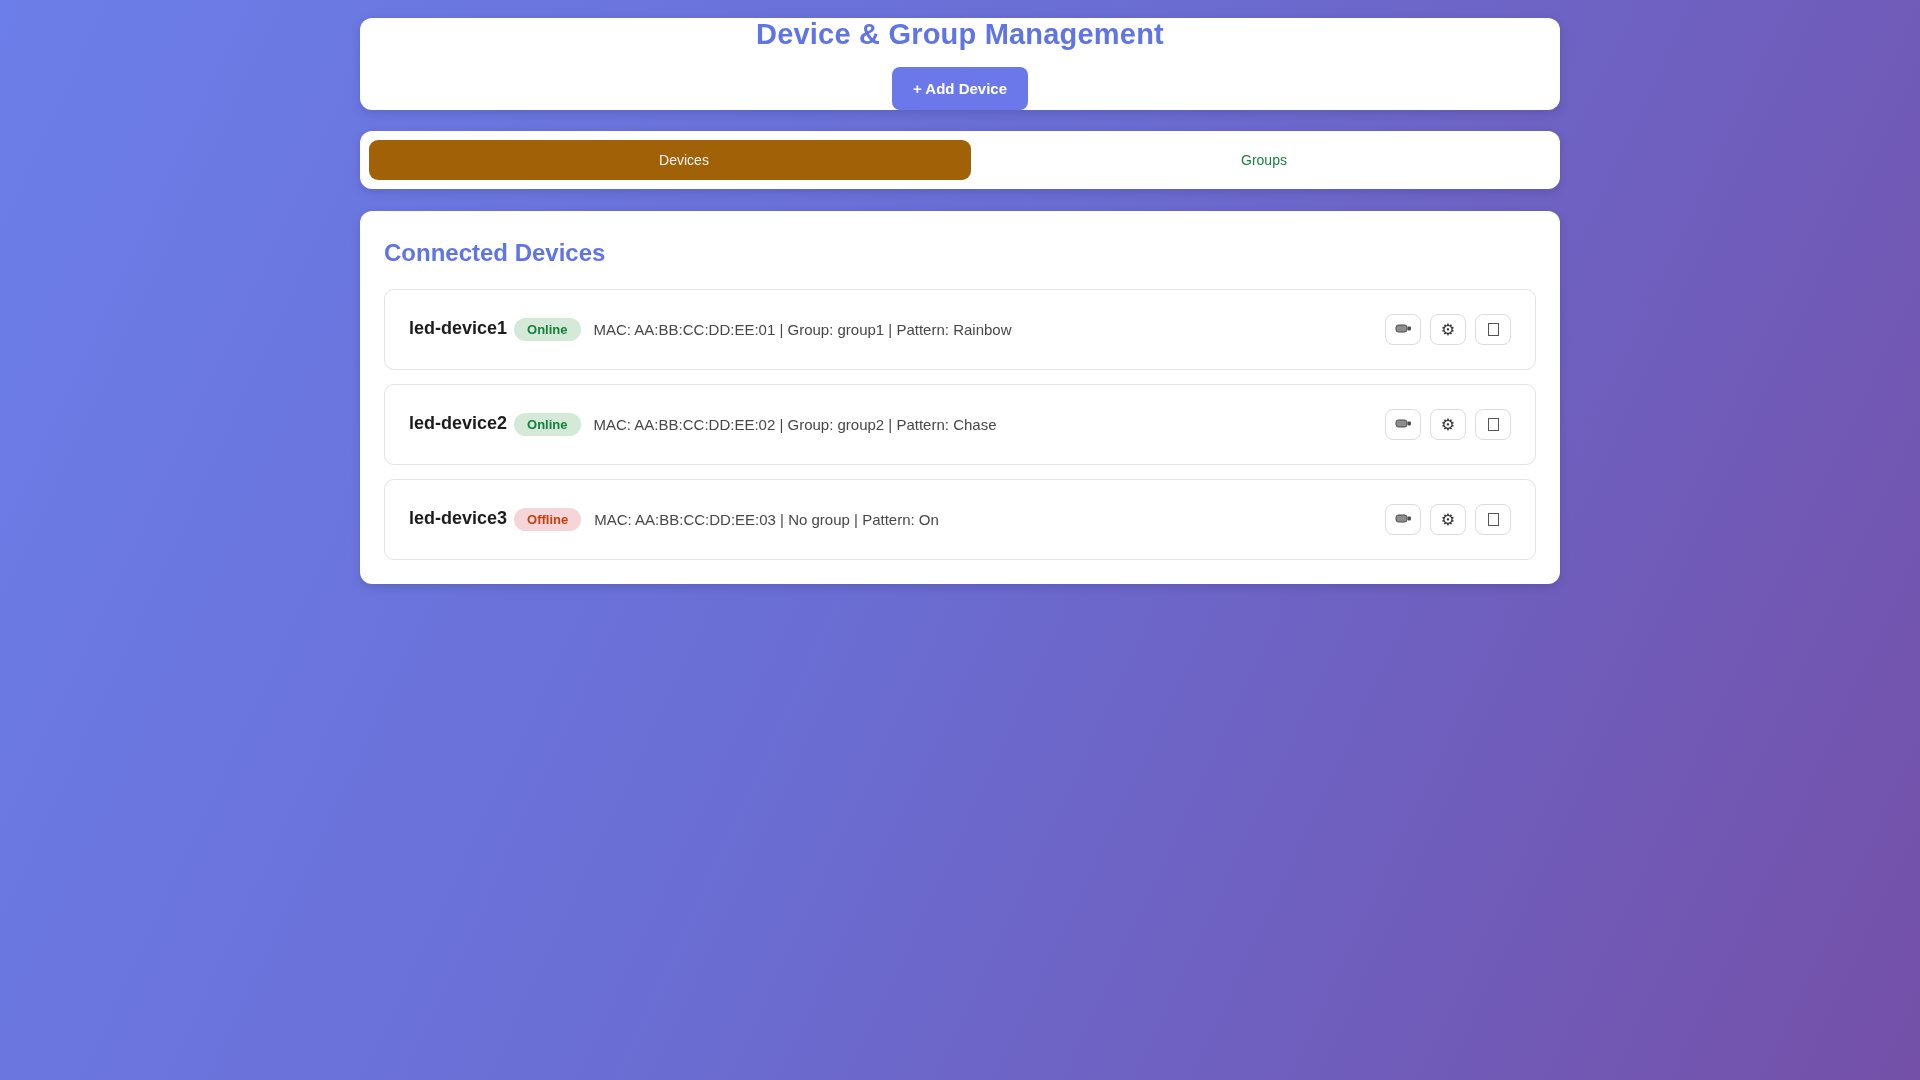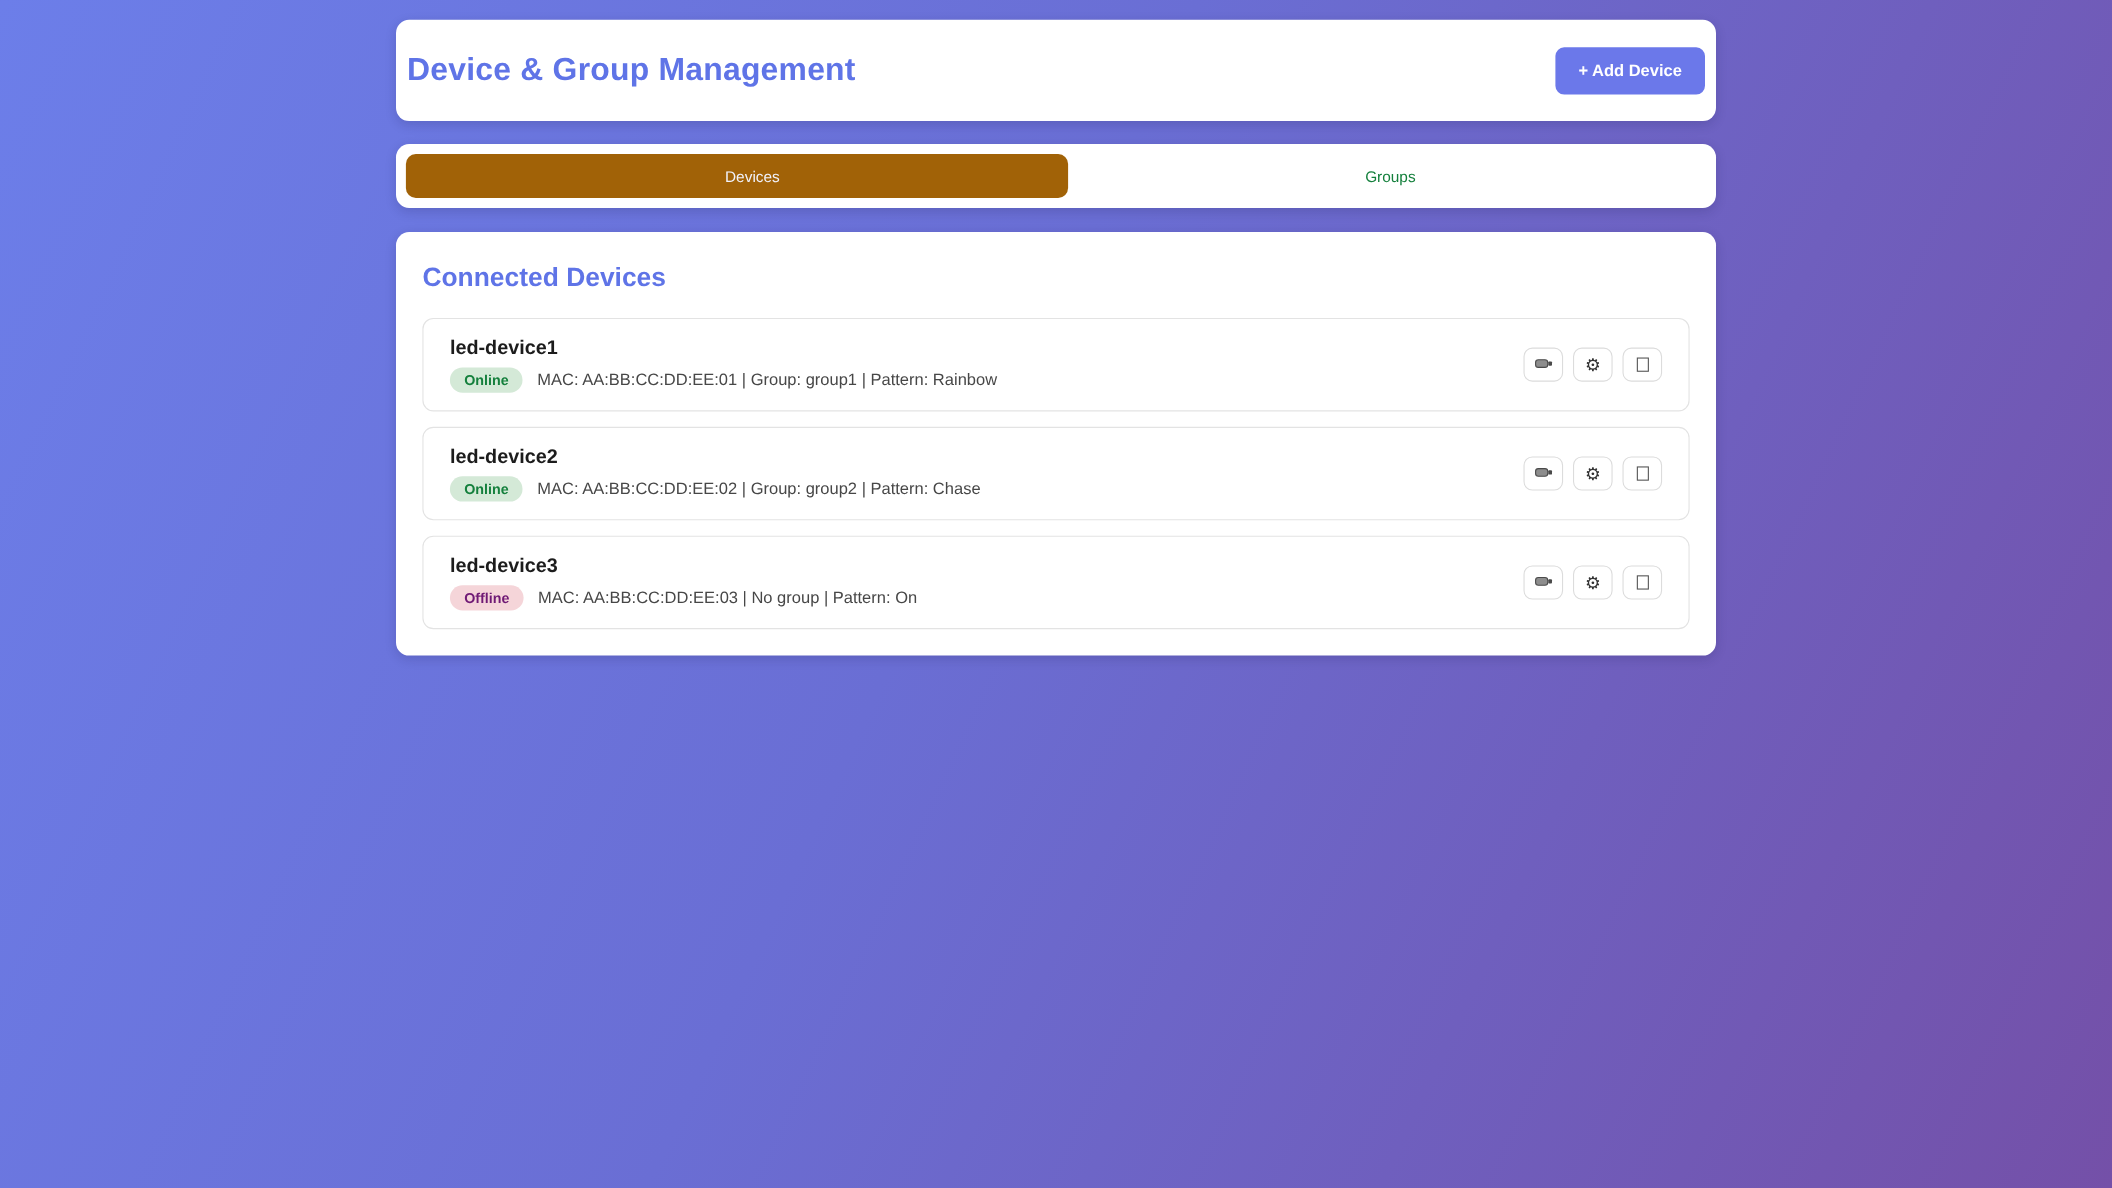--- a/index.html
+++ b/index.html
@@ -15,21 +15,22 @@
     border-radius: 12px;
     box-shadow: 0 3px 10px rgba(30, 30, 80, 0.18);
   }
 
   
   .header-card {
     height: 92px;
     display: flex;
     align-items: center;
     justify-content: space-between;
-    padding: 0 10px;
+    padding: 0 26px;
+    flex-direction: column;
   }
   .page-title {
     color: #5f74e7;
     font-size: 29px;
     font-weight: bold;
     letter-spacing: 0.2px;
   }
   .add-device-btn {
     background: #6b78ea;
     color: #ffffff;
@@ -85,36 +86,36 @@
     border-radius: 10px;
     padding: 16px 24px;
     margin-bottom: 14px;
     min-height: 81px;
     display: flex;
     align-items: center;
     justify-content: space-between;
     background: #ffffff;
   }
   .device-row:last-child { margin-bottom: 0; }
-  .device-info { display: flex; flex-direction: column; gap: 7px; }
+  .device-info { display: flex; flex-direction: row; gap: 7px; }
   .device-name {
     font-size: 18px;
     font-weight: bold;
     color: #1c1c1c;
   }
   .device-sub { display: flex; align-items: center; gap: 13px; }
   .badge {
     display: inline-block;
     border-radius: 999px;
     padding: 4px 13px;
     font-size: 13px;
     font-weight: bold;
   }
   .badge[data-status="Online"]  { background: #d4e9d7; color: #15803d; }
-  .badge[data-status="Offline"] { background: #f5d5d9; color: #701a75; }
+  .badge[data-status="Offline"] { background: #f5d5d9; color: #c2410c; }
   .device-meta {
     font-size: 15px;
     color: #474747;
   }
   .row-actions { display: flex; align-items: center; gap: 9px; }
   .icon-btn {
     width: 36px;
     height: 31px;
     background: #ffffff;
     border: 1px solid #dcdcdc;

